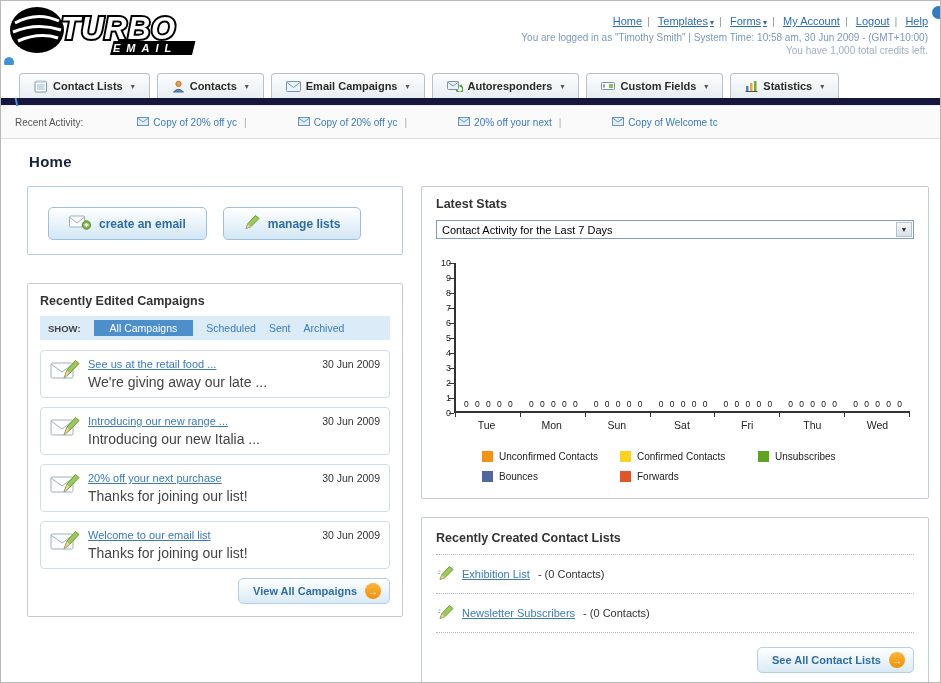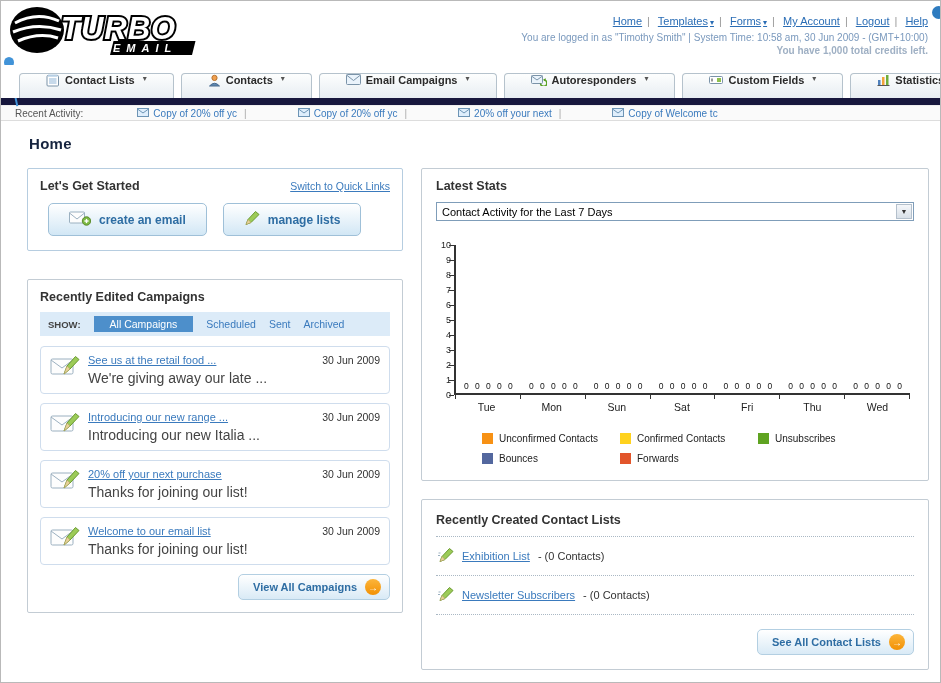--- a/index.html
+++ b/index.html
@@ -11,31 +11,31 @@
   .logo-wrap { position: absolute; left: 6px; top: 2px; }
   .balloon { position: absolute; left: 3px; top: 56px; width: 10px; height: 11px; border-radius: 50%; background: #4193d8; }
   .balloon-string { position: absolute; left: 7px; top: 66px; width: 2px; height: 40px; background: #4193d8; transform: rotate(-12deg); transform-origin: top center; }
   .help-dot { position: absolute; right: -5px; top: 5px; width: 13px; height: 13px; border-radius: 50%; background: #2f7cc0; }
   .top-area { position: absolute; right: 12px; top: 14px; text-align: right; }
   .top-links { font-size: 11px; }
   .top-links a { color: #2a6db5; text-decoration: underline; cursor: pointer; }
   .top-links .caret { font-size: 8px; color: #2a6db5; margin-left: 2px; }
   .sep { color: #999; margin: 0 5px; }
   .login-line { margin-top: 5px; font-size: 10px; color: #7a99bd; }
-  .credits-line { margin-top: 2px; font-size: 10px; color: #9fb0c4; font-weight: bold; }
+  .credits-line { margin-top: 2px; font-size: 10px; color: #9fb0c4; }
 
   
   .tabs-row { position: relative; display: flex; align-items: flex-end; gap: 7px; padding: 8px 0 0 18px; height: 33px; background: #fff; }
-  .tab { display: flex; gap: 5px; height: 25px; padding: 0 26px; border: 1px solid #b5c2cc; border-bottom: none; border-radius: 4px 4px 0 0; background: linear-gradient(#fdfefe, #e7edf2); font-size: 11px; font-weight: bold; color: #2b2b2b; cursor: pointer; white-space: nowrap; }
+  .tab { display: flex; align-items: center; gap: 5px; height: 25px; padding: 0 14px; border: 1px solid #b5c2cc; border-bottom: none; border-radius: 4px 4px 0 0; background: linear-gradient(#fdfefe, #e7edf2); font-size: 11px; font-weight: bold; color: #2b2b2b; cursor: pointer; white-space: nowrap; }
   .tab .icon { display: inline-flex; }
   .tab .caret { font-size: 8px; color: #555; margin-left: 3px; }
   .dark-bar { height: 7px; background: #17173d; }
 
   
-  .activity-bar { display: flex; align-items: center; height: 16px; padding: 0 14px; background: #fafafa; border-bottom: 1px solid #ddd; border-top: 1px solid #eee; font-size: 10px; }
+  .activity-bar { display: flex; align-items: center; height: 34px; padding: 0 14px; background: #fafafa; border-bottom: 1px solid #ddd; border-top: 1px solid #eee; font-size: 10px; }
   .activity-label { color: #555; margin-right: 10px; }
   .activity-item { display: inline-flex; align-items: center; gap: 4px; color: #3a7abd; cursor: pointer; margin-left: 44px; }
   .activity-sep { color: #aaa; margin: 0 7px; }
 
   
   .main { padding: 8px 26px 0 26px; }
   .page-title { font-size: 15px; font-weight: bold; color: #16243f; margin: 6px 0 16px 2px; letter-spacing: 0.3px; }
   .columns { display: flex; gap: 18px; align-items: flex-start; }
   .col-left { width: 376px; flex: none; }
   .col-right { flex: 1; }
@@ -236,24 +236,20 @@
     </span>
   </div>
 
   <div class="main">
     <div class="page-title">Home</div>
 
     <div class="columns">
 
       <div class="col-left">
         <div class="panel getstarted">
-          <div class="gs-head">
-            <span class="panel-title">Let's Get Started</span>
-            <a class="gs-link">Switch to Quick Links</a>
-          </div>
           <div class="gs-buttons">
             <button class="btn-blue">
               <span><svg width="22" height="15" viewBox="0 0 22 15">
                     <rect x="0.5" y="1" width="15" height="11" rx="1" fill="#fdfdfd" stroke="#9bb0c0"></rect>
                     <path d="M0.5 2 L8 8 L15.5 2" fill="none" stroke="#9bb0c0"></path>
                     <circle cx="17.5" cy="10" r="4.2" fill="#7cb942" stroke="#5a8a2a"></circle>
                     <line x1="15.4" y1="10" x2="19.6" y2="10" stroke="#fff" stroke-width="1.4"></line>
                     <line x1="17.5" y1="7.9" x2="17.5" y2="12.1" stroke="#fff" stroke-width="1.4"></line>
                   </svg></span>
               <span>create an email</span>

